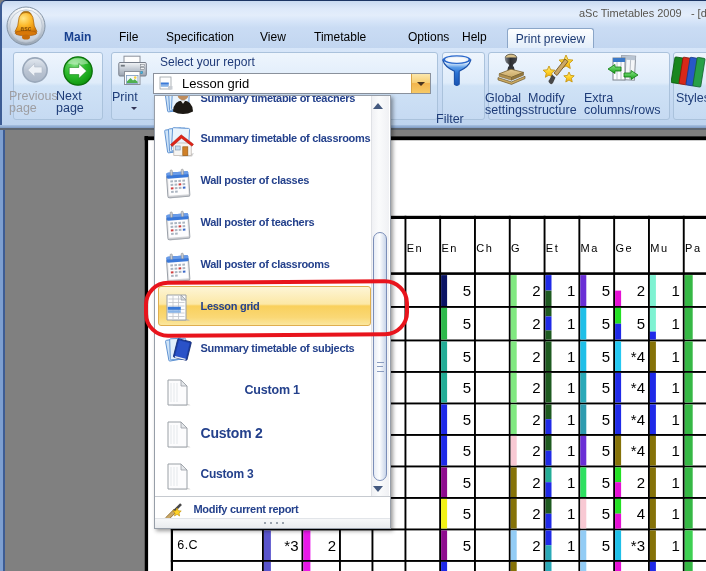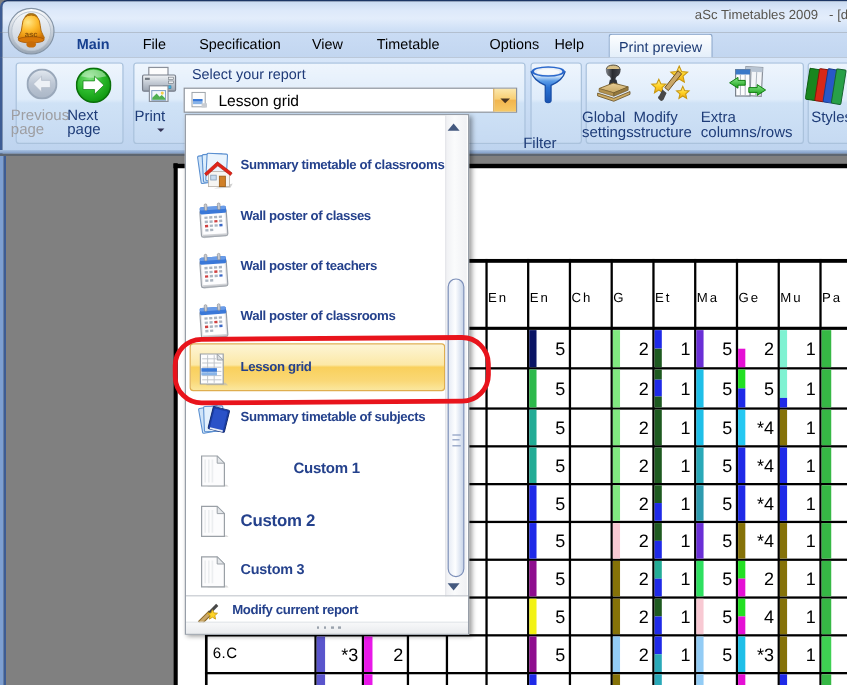--- a/index.html
+++ b/index.html
@@ -436,20 +436,33 @@
 <rect x="1.8" y="6.5" width="8" height="2.2" fill="#3a7ad8"></rect>
 <rect x="1.8" y="9" width="8" height="1.8" fill="#88b4e8"></rect>
 <path d="M9 10 L13.5 10 L13.5 13.5 L9 13.5 Z" fill="#c8ccd2"></path>
     </svg>
   <div id="combo-text">Lesson grid</div>
   <div id="combo-btn"></div>
 </div>
 
 <div id="dropdown" class="abs">
   <div id="hl"></div>
+  <div class="dditem" style="top:-16.5px;">
+<svg class="icon" width="30" height="33" viewBox="0 0 30 33">
+        <g fill="#cfe4f8" stroke="#5a8fd0" stroke-width="0.9">
+<rect x="2" y="4" width="17" height="23" rx="1" transform="rotate(-8 10 15)"></rect>
+<rect x="5" y="3.5" width="17" height="23" rx="1" transform="rotate(-3 13 15)" fill="#ddeefb"></rect>
+<rect x="8" y="3" width="17" height="23" rx="1" transform="rotate(3 16 15)" fill="#eaf4fd"></rect>
+</g>
+<ellipse cx="19" cy="10.5" rx="5.4" ry="5.8" fill="#bd8c5e"></ellipse>
+<path d="M9 27.5 Q9.5 16.5 19 16.5 Q28.5 16.5 29 27.5 Q24 30 19 30 Q14 30 9 27.5 Z" fill="#1c1813"></path>
+<path d="M16.8 16.8 L19 19.8 L21.2 16.8 Q19 15.6 16.8 16.8 Z" fill="#efefef"></path>
+      </svg>
+<div class="txt">Summary timetable of teachers</div>
+    </div>
 <div class="dditem" style="top:66px;">
 <svg class="icon" width="30" height="33" viewBox="0 0 30 33">
         <g transform="rotate(-4 14 16)">
 <rect x="3" y="8" width="22" height="22" rx="1.5" fill="#e8e8ea" stroke="#9aa0a8" stroke-width="1"></rect>
 <rect x="4.5" y="9.5" width="19" height="19" fill="#fdfdfe"></rect>
 <rect x="3" y="5" width="22" height="6" rx="1.5" fill="#3a78d8"></rect>
 <rect x="3" y="5" width="22" height="2.8" rx="1.5" fill="#6a9ce8"></rect>
 <rect x="7" y="2.5" width="2.2" height="5.5" rx="1" fill="#c8ccd4" stroke="#888" stroke-width="0.5"></rect>
 <rect x="18" y="2.5" width="2.2" height="5.5" rx="1" fill="#c8ccd4" stroke="#888" stroke-width="0.5"></rect>
 <g fill="#aab4c0">

